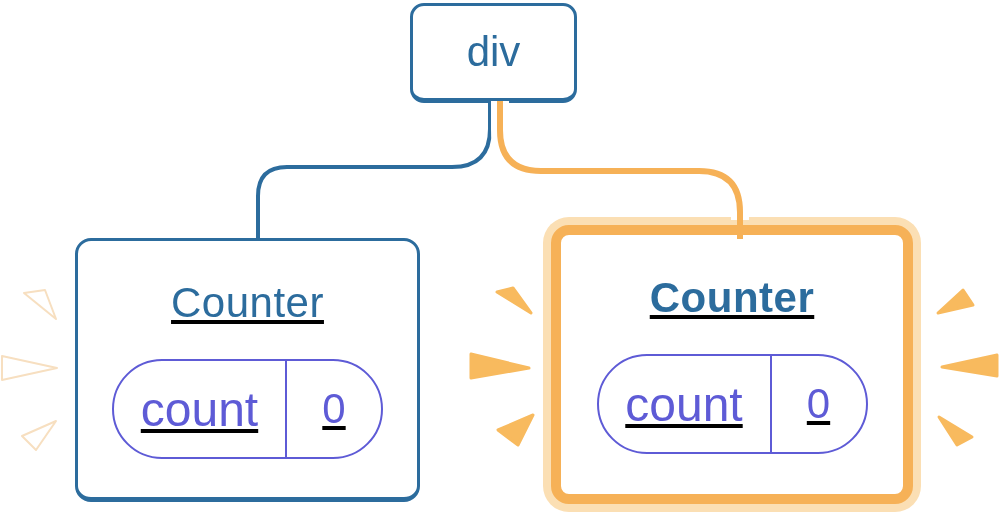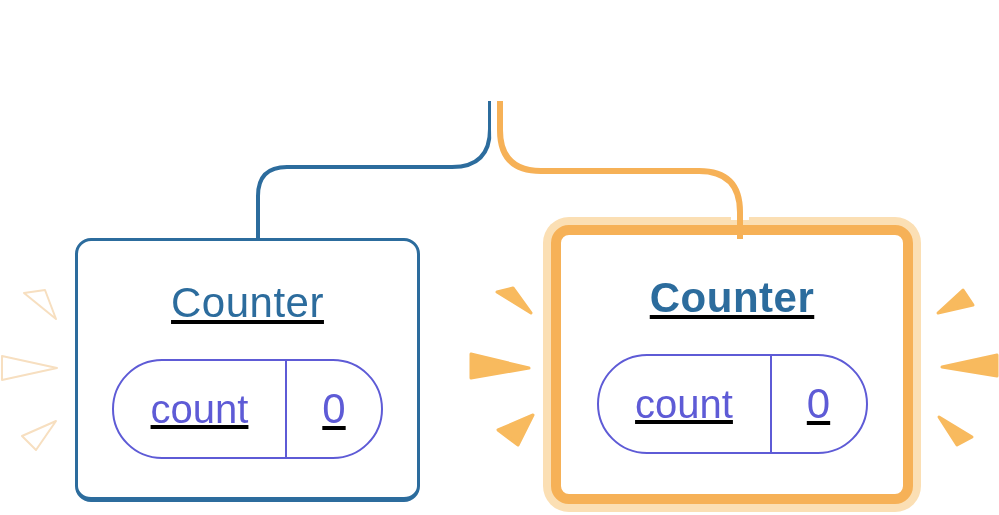--- a/index.html
+++ b/index.html
@@ -82,21 +82,21 @@
     display: flex;
     overflow: hidden;
     background: var(--card-bg, #fff);
   }
   .pill .key {
     flex: 1;
     display: flex;
     align-items: center;
     justify-content: center;
     border-right: 2.5px solid var(--purple, #5E5BD6);
-    font-size: 40px;
+    font-size: 48px;
     color: var(--purple, #5E5BD6);
   }
   .pill .val {
     width: 94px;
     display: flex;
     align-items: center;
     justify-content: center;
     font-size: 42px;
     color: var(--purple, #5E5BD6);
   }
@@ -111,20 +111,23 @@
   .line-casing { stroke: #ffffff;                stroke-width: 18; fill: none; }
   .line-orange { stroke: var(--orange, #F6B157); stroke-width: 6;  fill: none; }
   .sparkle-white  { fill: #ffffff; stroke: #F7DFC0; stroke-width: 2; stroke-linejoin: round; }
   .sparkle-orange { fill: var(--sparkle-orange, #F8BA5E); stroke: var(--sparkle-orange, #F8BA5E); stroke-width: 3; stroke-linejoin: round; }
 </style>
 </head>
 <body>
 
 <div class="stage">
 
+  <div class="root-node">
+    <span>div</span>
+  </div>
 
   <div class="card left">
     <div class="card-title">Counter</div>
     <div class="pill">
       <span class="key">count</span>
       <span class="val">0</span>
     </div>
   </div>
 
   <div class="card right">

